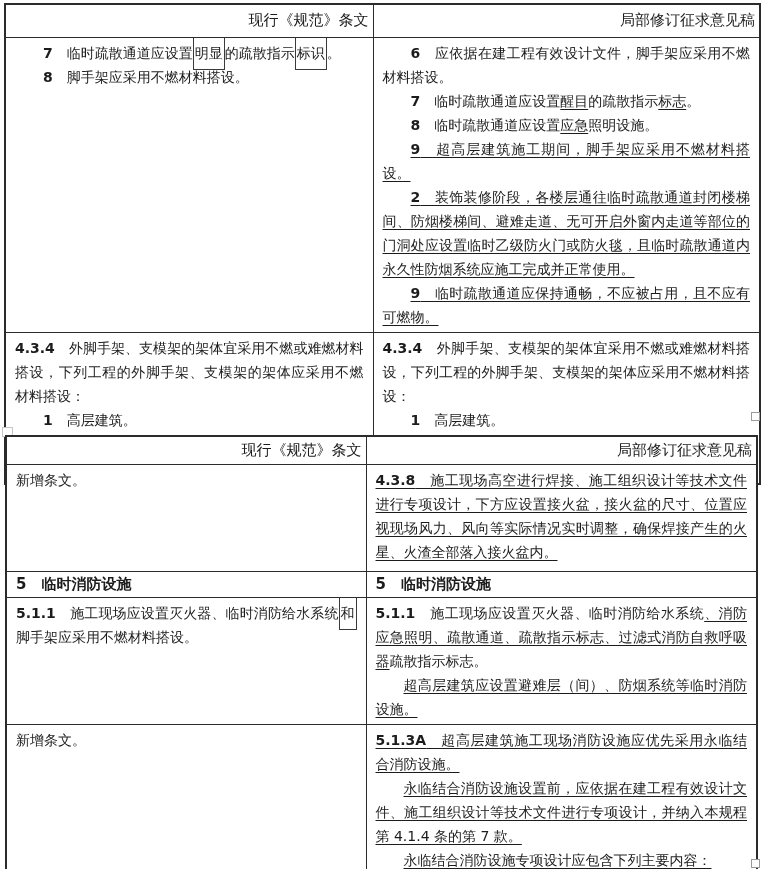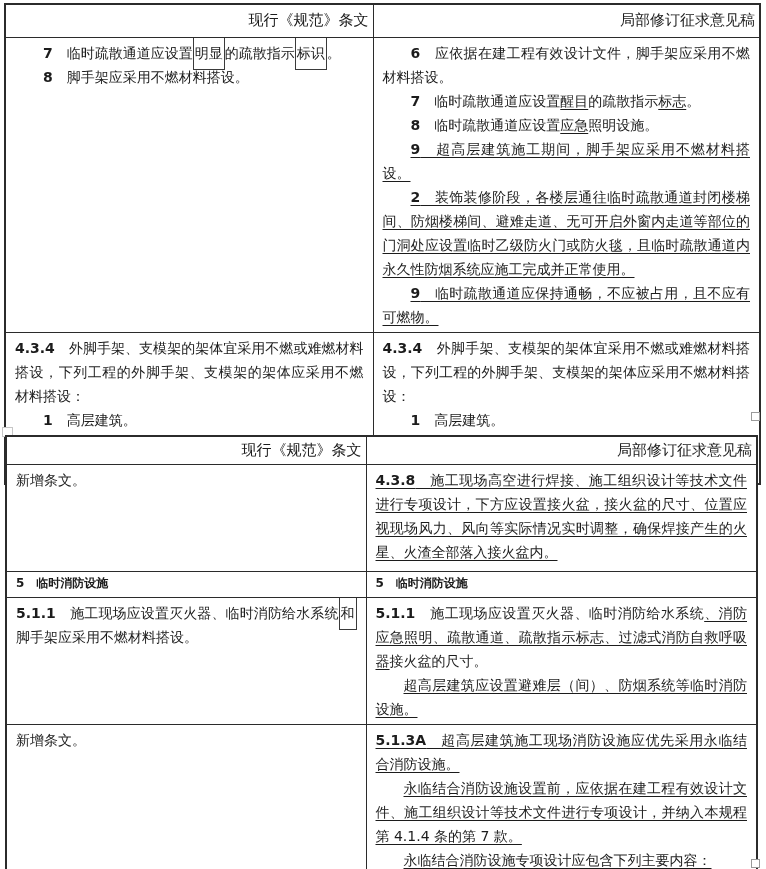--- a/index.html
+++ b/index.html
@@ -13,21 +13,21 @@
   table.t2{left:5px;top:435px;width:753px;border-top:3px solid #a8a8a8;}
   table.doc{border:2px solid #2b2b2b;}
   table.doc th,table.doc td{
     border:1px solid #2b2b2b;padding:3px 9px;vertical-align:top;
     text-align:justify;overflow:hidden;
   }
   table.doc th{
     text-align:right;vertical-align:middle;font-weight:normal;
     font-size:15px;padding:4px;
   }
-  td.sec{text-align:center;vertical-align:middle;font-weight:bold;font-size:12px;}
+  td.sec{text-align:center;vertical-align:middle;font-weight:bold;font-size:15px;}
   td.vmid{vertical-align:middle;}
   .para{margin:0;line-height:24px;}
   .para.indent{text-indent:2em;}
   .b{font-weight:bold;}
   .u{text-decoration:underline;text-underline-offset:3px;}
   .box{border:1px solid #3a3a3a;padding:8px 1px;}
   .handle{position:absolute;width:7px;height:7px;border:1px solid #9a9a9a;background:#fff;}
   .movehandle{position:absolute;width:9px;height:8px;border:1px solid #c6c6c6;background:#fff;left:2px;top:427px;}
 </style>
 </head>
@@ -96,21 +96,21 @@
   </tr>
   <tr style="height:26px">
     <td class="sec">5　临时消防设施</td>
     <td class="sec">5　临时消防设施</td>
   </tr>
   <tr style="height:92px">
     <td class="vmid">
           <p class="para"><span class="b">5.1.1</span><span>　施工现场应设置灭火器、临时消防给水系统</span><span class="box">和</span><span>脚手架应采用不燃材料搭设。</span></p>
         </td>
     <td>
-          <p class="para"><span class="b">5.1.1</span><span>　施工现场应设置灭火器、临时消防给水系统</span><span class="u">、消防应急照明、疏散通道、疏散指示标志、过滤式消防自救呼吸器</span><span>接火盆的尺寸。</span></p>
+          <p class="para"><span class="b">5.1.1</span><span>　施工现场应设置灭火器、临时消防给水系统</span><span class="u">、消防应急照明、疏散通道、疏散指示标志、过滤式消防自救呼吸器</span><span>疏散指示标志。</span></p>
           <p class="para indent"><span class="u">超高层建筑应设置避难层（间）、防烟系统等临时消防设施。</span></p>
         </td>
   </tr>
   <tr style="height:166px">
     <td class="vmid">
           <p class="para"><span>新增条文。</span></p>
         </td>
     <td>
           <p class="para"><span class="b u">5.1.3A</span><span class="u">　超高层建筑施工现场消防设施应优先采用永临结合消防设施。</span></p>
           <p class="para indent"><span class="u">永临结合消防设施设置前，应依据在建工程有效设计文件、施工组织设计等技术文件进行专项设计，并纳入本规程第 4.1.4 条的第 7 款。</span></p>

